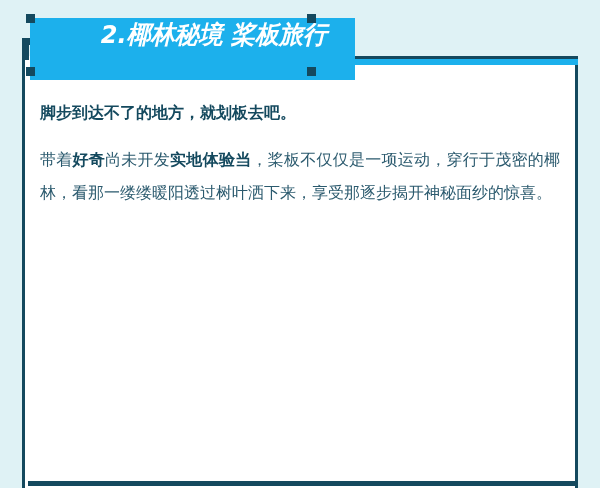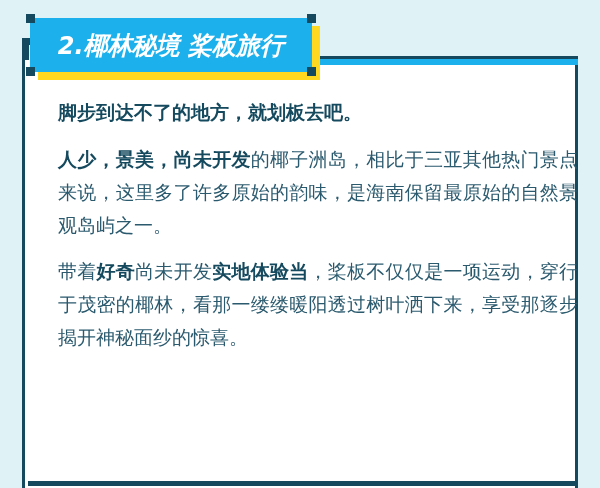--- a/index.html
+++ b/index.html
@@ -88,25 +88,25 @@
     top: 8px;
     width: 282px;
     height: 54px;
     background: #ffd81f;
   }
   .banner {
     position: absolute;
     left: 0;
     top: 0;
     width: 282px;
-    height: 54px;
+    height: 62px;
     background: #1cb0ec;
     display: flex;
-    align-items: center;
     justify-content: center;
+    padding-left: 43px;
   }
   .banner-title {
     color: #ffffff;
     font-family: "DejaVu Sans", "Liberation Sans", sans-serif;
     font-size: 25px;
     font-weight: bold;
     font-style: italic;
     letter-spacing: 0px;
     white-space: nowrap;
     transform: scaleX(0.96);
@@ -118,26 +118,26 @@
     background: #14495e;
   }
   .corner.tl { left: -4px;  top: -4px; }
   .corner.tr { left: 277px; top: -4px; }
   .corner.bl { left: -4px;  top: 49px; }
   .corner.br { left: 277px; top: 49px; }
 
   
   .body-text {
     position: absolute;
-    left: 58px;
+    left: 40px;
     top: 96px;
     width: 520px;
     color: #2b5a6e;
     font-family: "DejaVu Sans", "Liberation Sans", sans-serif;
-    font-size: 19px;
+    font-size: 16px;
     line-height: 33px;
     text-align: justify;
   }
   .p {
     margin: 0 0 13px 0;
   }
   .p.lead {
     font-weight: bold;
     color: #14495e;
     margin-bottom: 14px;
@@ -166,18 +166,17 @@
     </div>
     <div class="corner tl"></div>
     <div class="corner tr"></div>
     <div class="corner bl"></div>
     <div class="corner br"></div>
   </div>
 
   <div class="body-text">
     <p class="p lead">脚步到达不了的地方，就划板去吧。</p>
     <div id="paragraphs">
-        <p class="p"><span class="b">人少，景美，尚未开发</span><span>的椰子洲岛，相比于三亚其他热门景点来说，这里多了许多原始的韵味，是海南保留最原始的自然景观岛屿之一。</span></p>
         <p class="p"><span>带着</span><span class="b">好奇</span><span>尚未开发</span><span class="b">实地体验当</span><span>，桨板不仅仅是一项运动，穿行于茂密的椰林，看那一缕缕暖阳透过树叶洒下来，享受那逐步揭开神秘面纱的惊喜。</span></p>
       </div>
   </div>
 
 </div>
 
 </body></html>

